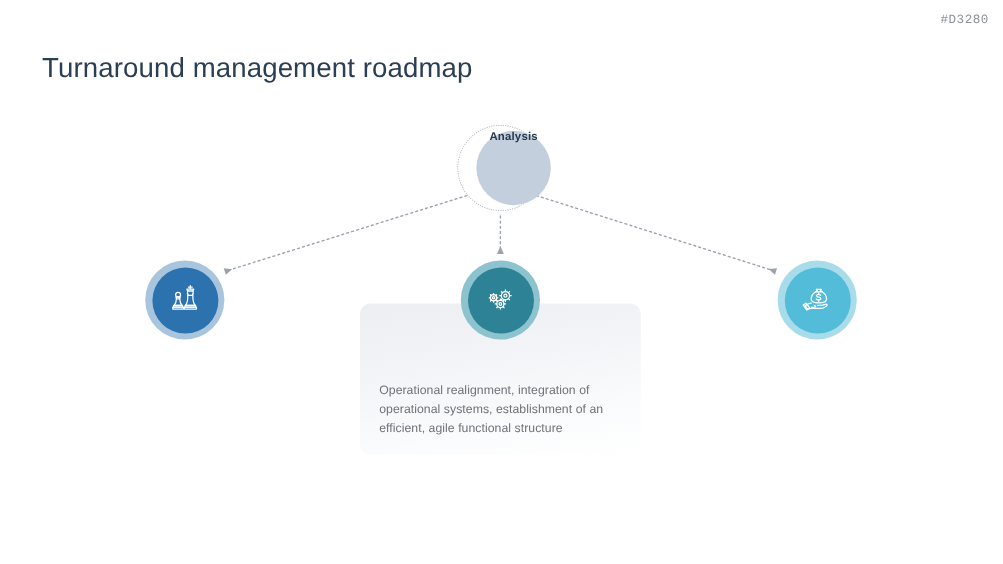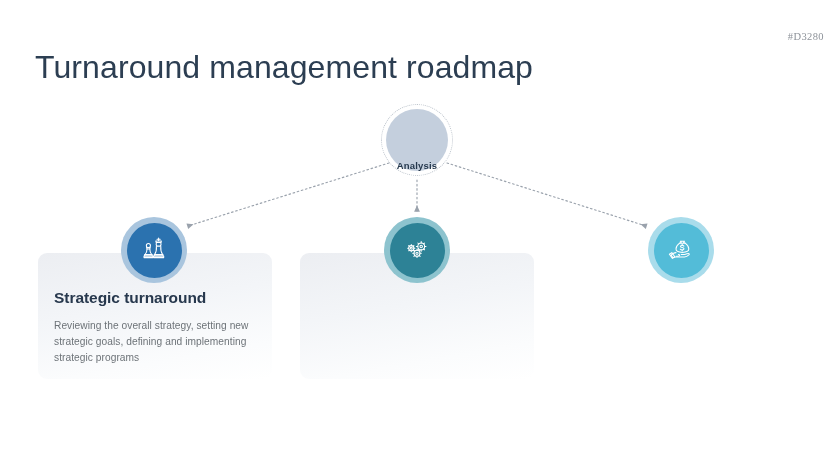--- a/index.html
+++ b/index.html
@@ -23,29 +23,28 @@
   }
 
   
   .doc-id {
     position: absolute;
     top: 11px;
     right: 12px;
     font-size: 10.5px;
     letter-spacing: 0.4px;
     color: #8d9299;
-    font-family: Liberation Serif, serif;
-    margin-top: 20px;
+    font-family: Liberation Mono, monospace;
   }
 
   .page-title {
     position: absolute;
     left: 35px;
     top: 28px;
-    font-size: 32px;
+    font-size: 23px;
     font-weight: 400;
     color: #2c3e52;
     letter-spacing: 0.1px;
     white-space: nowrap;
   }
 
   
   .connectors {
     position: absolute;
     left: 0;
@@ -65,28 +64,28 @@
   }
   .hub-ring {
     position: absolute;
     inset: 0;
     border-radius: 50%;
     border: 1.2px dotted #b9c0c9;
     box-sizing: border-box;
   }
   .hub-disc {
     position: absolute;
-    left: 5px;
+    left: 16px;
     top: 5px;
     width: 62px;
     height: 62px;
     border-radius: 50%;
     background: #c4cfdd;
     display: flex;
-    align-items: flex-end;
+    align-items: flex-start;
     justify-content: center;
   }
   .hub-label {
     font-size: 9.5px;
     font-weight: bold;
     color: #26394e;
     letter-spacing: 0.15px;
   }
 
   
@@ -183,26 +182,23 @@
     <line x1="447" y1="163" x2="646" y2="226" stroke="#9aa2ac" stroke-width="1.15" stroke-dasharray="1.6 2.7" stroke-linecap="round" marker-end="url(#arrowR)"></line>
   </svg>
 
   <div class="hub">
     <div class="hub-ring"></div>
     <div class="hub-disc">
       <span class="hub-label">Analysis</span>
     </div>
   </div>
 
-  <div class="card card-1">
-    <div class="card-title">Strategic turnaround</div>
-    <div class="card-body">Reviewing the overall strategy, setting new strategic goals, defining and implementing strategic programs</div>
-  </div>
 
   <div class="card card-2">
+    <div class="card-body">Operational realignment, integration of operational systems, establishment of an efficient, agile functional structure</div>
   </div>
 
 
   <div class="badge badge-1">
     <div class="badge-inner">
       <span>
         <svg width="30" height="30" viewBox="0 0 30 30" fill="none" stroke="#ffffff" stroke-width="1.05" stroke-linecap="round" stroke-linejoin="round">
 
           <circle cx="9.4" cy="10.6" r="2.05"></circle>
           <path d="M7.6 12.5 h3.6 l-0.5 1.5 h-2.6 z"></path>

